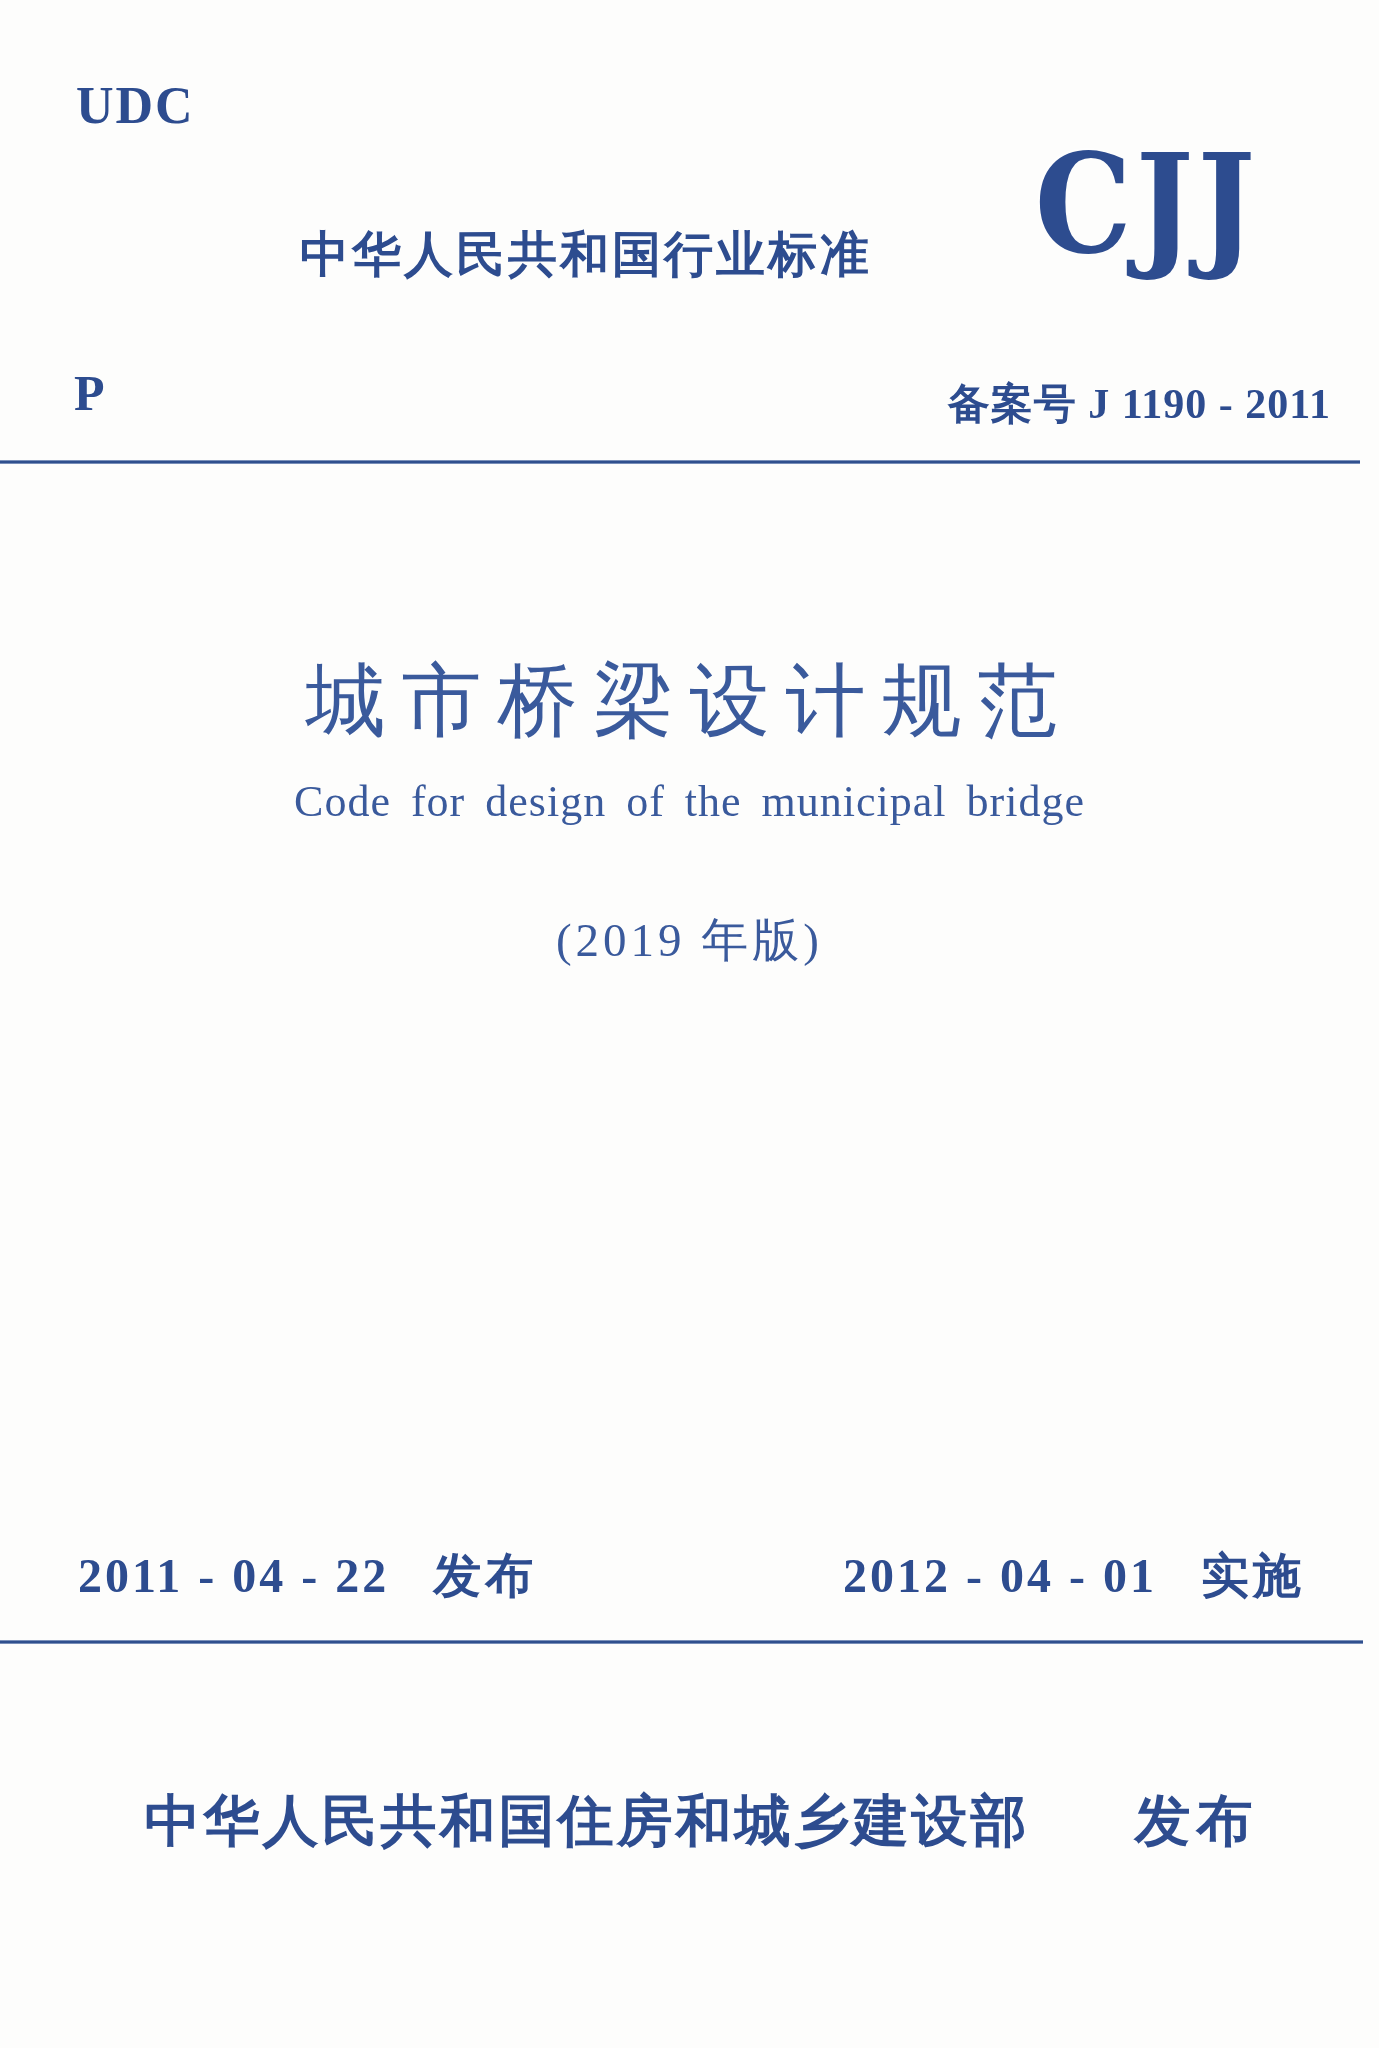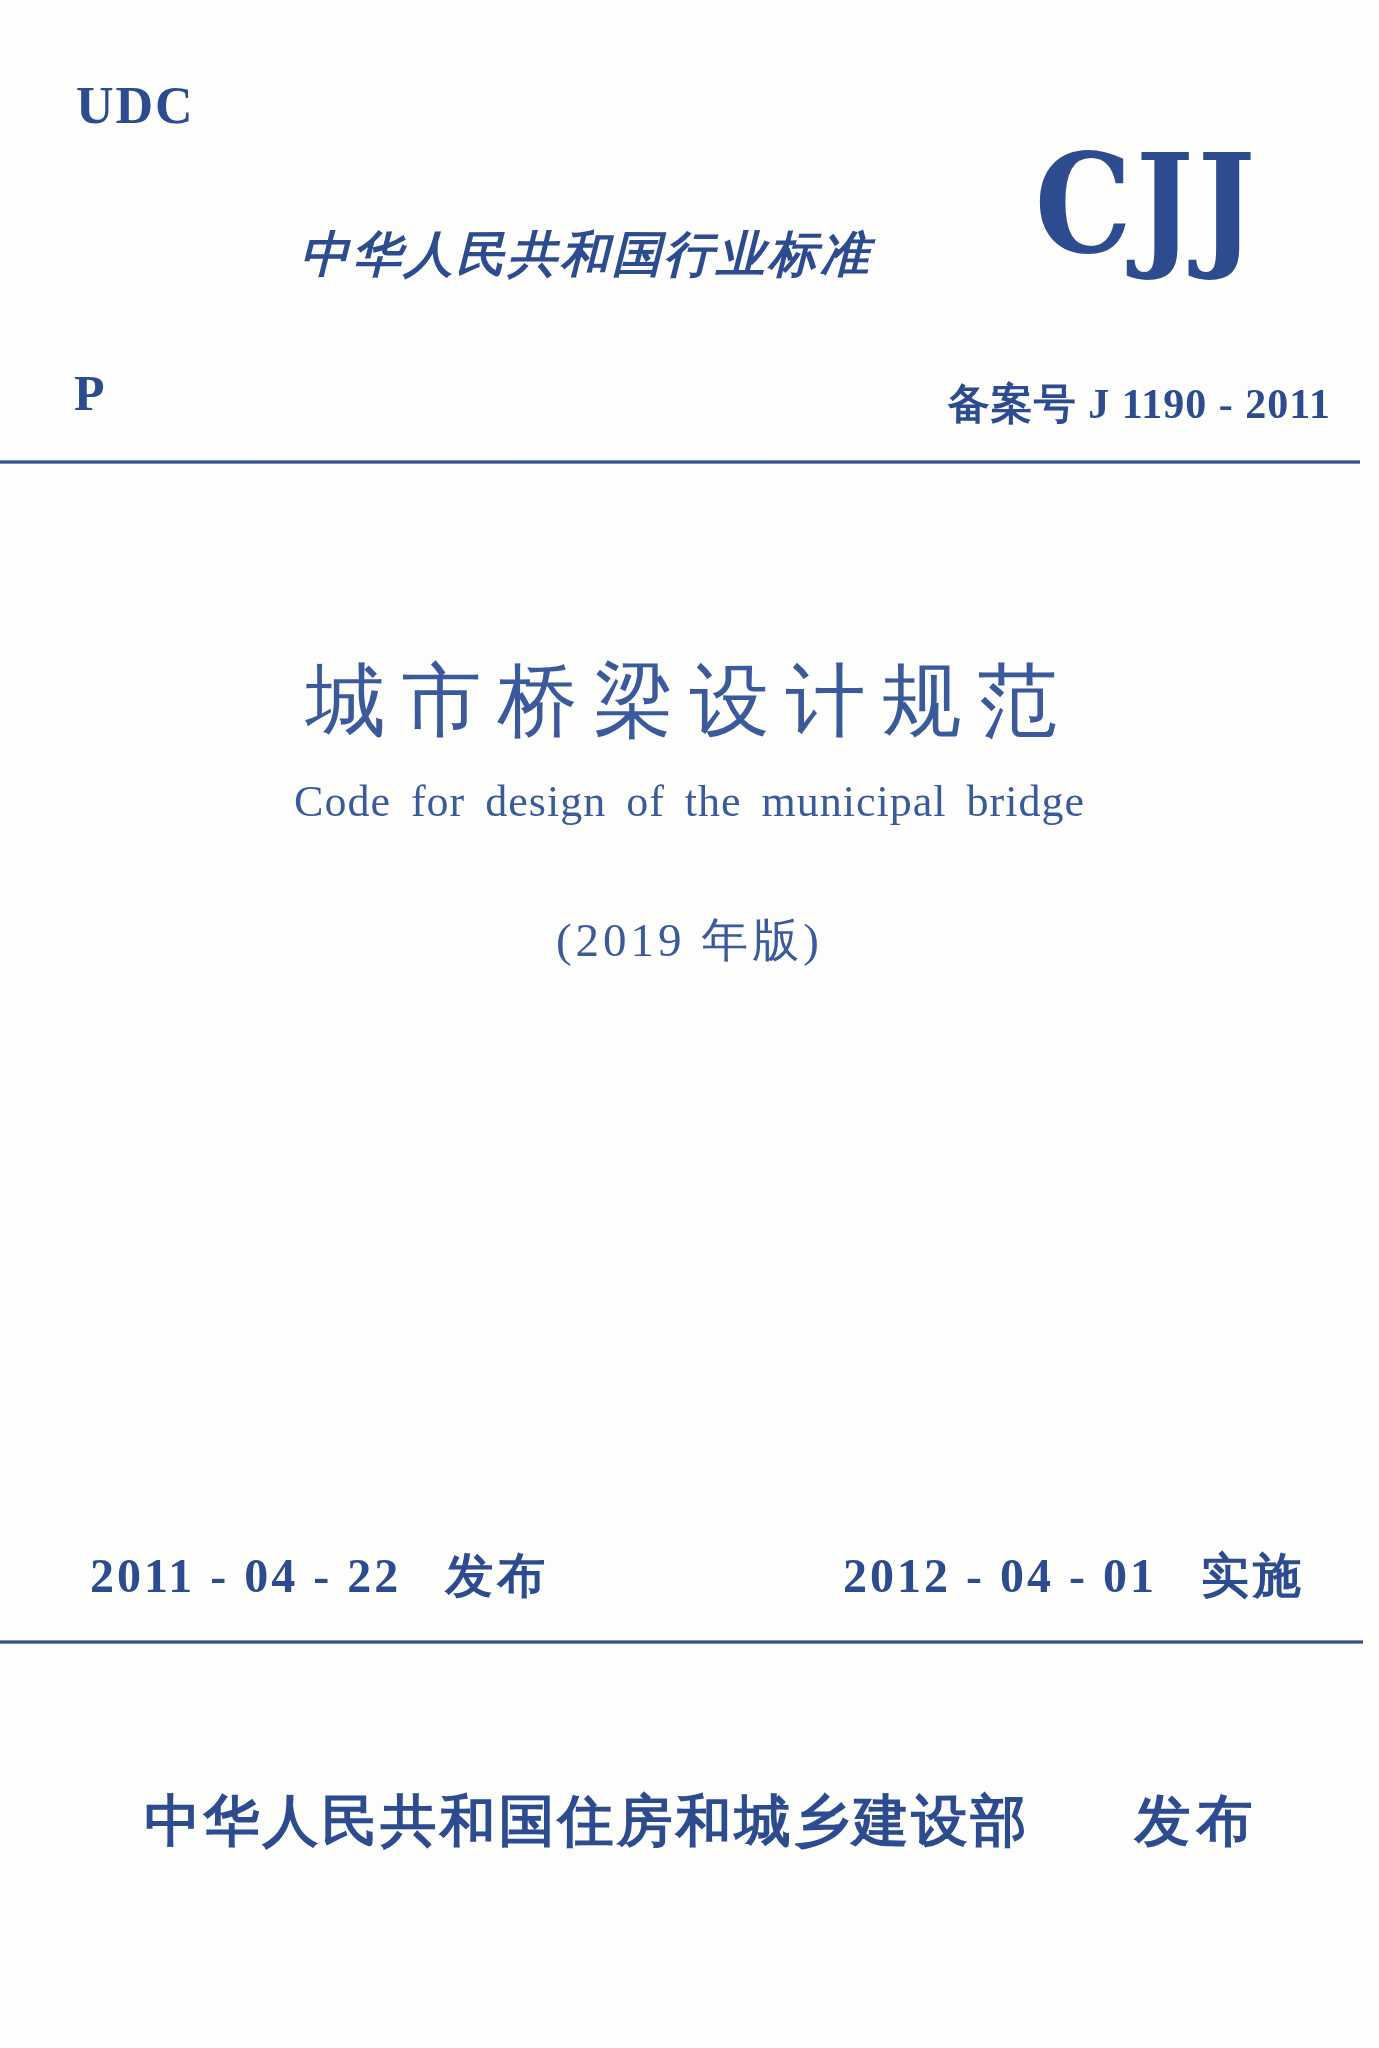--- a/index.html
+++ b/index.html
@@ -17,21 +17,21 @@
     font-family:"Liberation Serif","DejaVu Serif",serif;
     color:var(--ink);
   }
   .udc{
     position:absolute;left:76px;top:76px;
     font-size:52px;font-weight:bold;letter-spacing:2px;
   }
   .std-type{
     position:absolute;left:300px;top:222px;
     font-family:"Liberation Sans","DejaVu Sans",sans-serif;
-    font-size:49px;font-weight:bold;letter-spacing:3px;font-style:italic;
+    font-size:49px;font-weight:bold;letter-spacing:3px;
   }
   .cjj-logo{
     position:absolute;left:1012px;top:136px;width:270px;
     font-family:"DejaVu Serif","Liberation Serif",serif;
     font-size:122px;font-weight:bold;line-height:1;
     letter-spacing:4px;text-align:center;
     transform:scaleY(1.12);transform-origin:top center;
     color:var(--ink);
     text-shadow:-2px -2px 0 rgba(255,255,255,.55);
   }
@@ -69,21 +69,21 @@
     color:var(--ink-light);
   }
   .edition{
     position:absolute;left:0;right:0;top:876px;
     text-align:center;
     font-size:47px;letter-spacing:4px;
     color:var(--ink-light);
     margin-top:33px;
   }
   .dates-row{
-    position:absolute;left:12px;right:0;top:1544px;
+    position:absolute;left:0;right:0;top:1544px;
     display:flex;justify-content:space-between;
     padding:0 74px 0 78px;
     font-size:48px;font-weight:bold;
     white-space:nowrap;
     gap:40px;
   }
   .date-group{display:flex;align-items:baseline;gap:44px;}
   .date-value{letter-spacing:3px;}
   .date-label{
     font-family:"Liberation Sans","DejaVu Sans",sans-serif;

